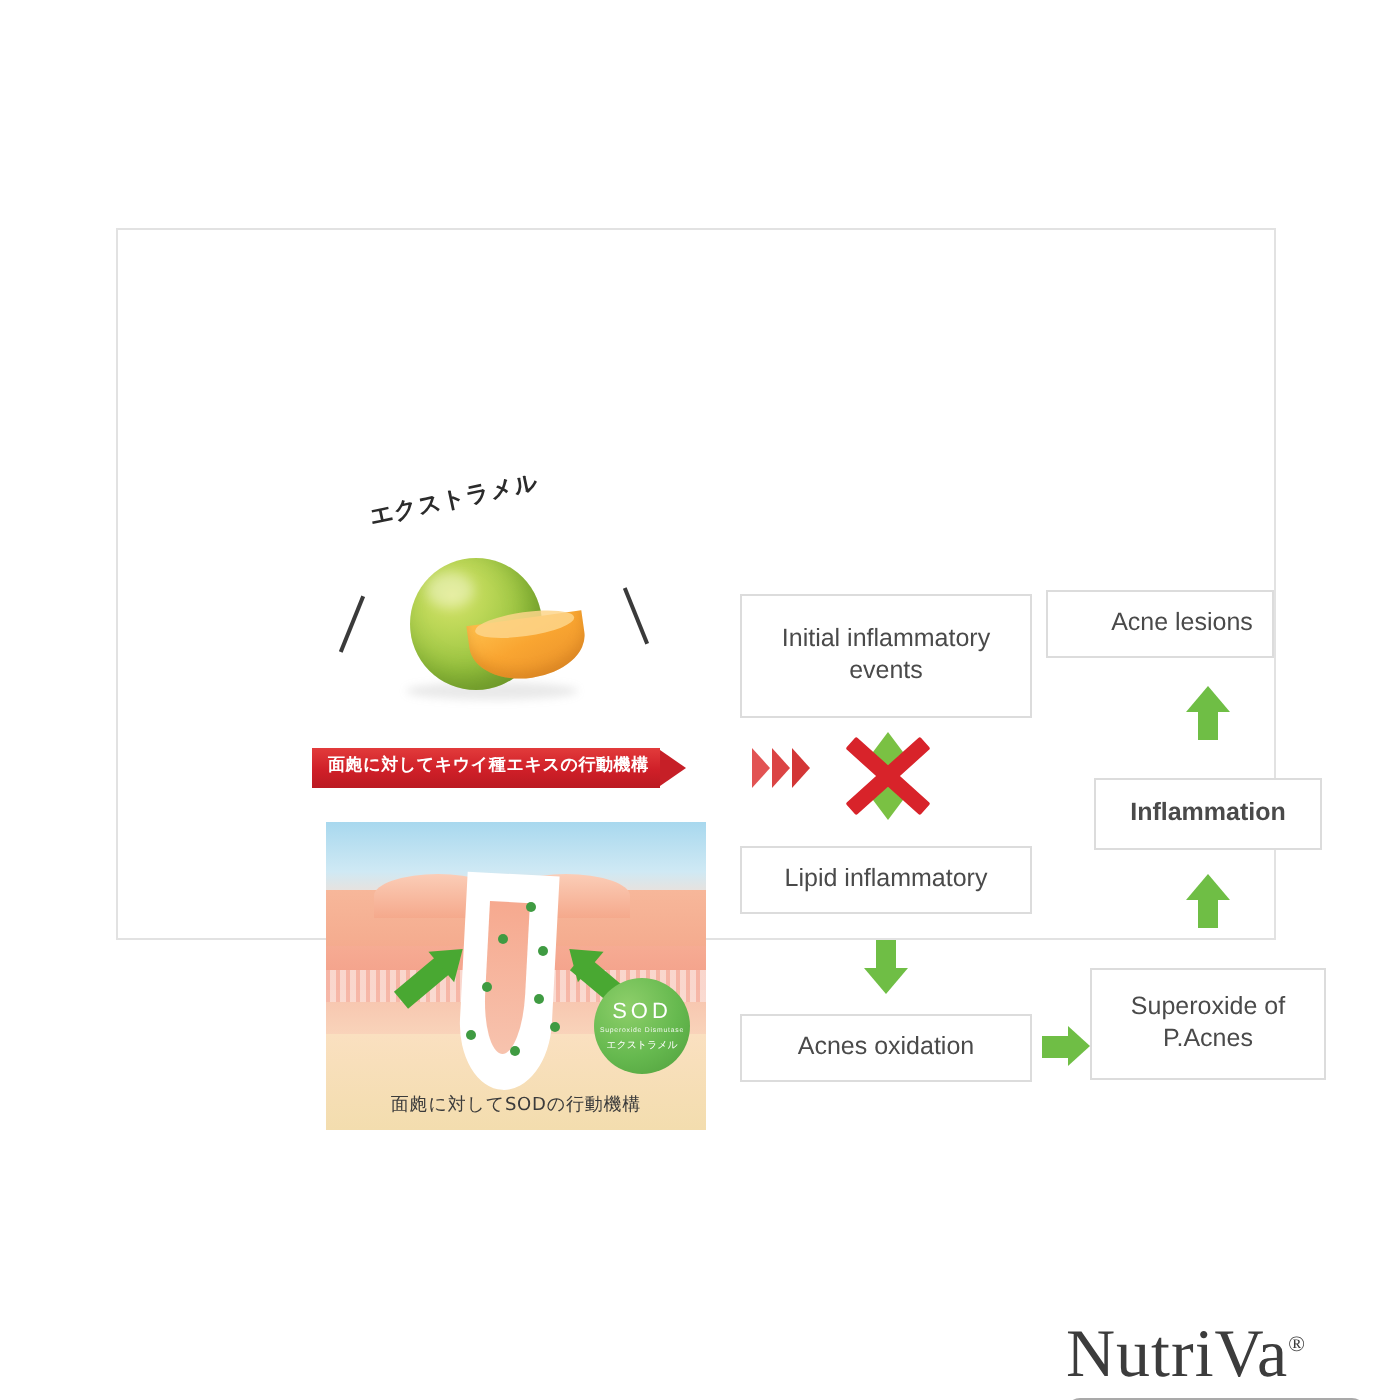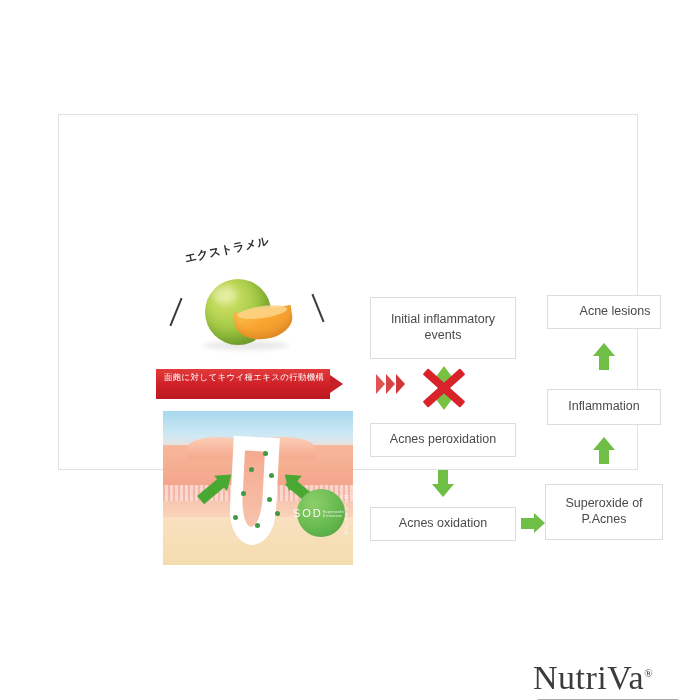--- a/index.html
+++ b/index.html
@@ -53,23 +53,23 @@
   .tick.l{left:6px;top:52px;transform:rotate(22deg);}
   .tick.r{left:148px;top:48px;transform:rotate(-22deg);}
 
   
   .red-banner{
     position:absolute;left:97px;top:260px;height:18px;
     display:flex;align-items:center;
   }
   .red-body{
     height:18px;background:linear-gradient(180deg,#e23b3b 0%,#cf1f28 55%,#bb1a22 100%);
-    padding:0 6px 12px 8px;display:flex;align-items:center;
+    padding:0 6px 2px 8px;display:flex;align-items:center;
     font-family:"DejaVu Sans",sans-serif;font-size:8.5px;color:#fff;
-    letter-spacing:.3px;white-space:nowrap;
+    letter-spacing:.3px;white-space:nowrap;font-weight:bold;
   }
   .red-tip{
     width:0;height:0;border-top:9px solid transparent;border-bottom:9px solid transparent;
     border-left:13px solid #c61f27;
   }
   .chevrons{
     position:absolute;left:317px;top:259px;display:flex;gap:1px;
   }
   .chev{
     width:0;height:0;border-top:10px solid transparent;border-bottom:10px solid transparent;
@@ -128,43 +128,43 @@
     border-radius:0 0 50% 50% / 0 0 40% 40%;
     transform:rotate(3deg);
   }
   .dot{position:absolute;width:5px;height:5px;border-radius:50%;background:#3f9b42;}
   .diag-arrow{position:absolute;width:30px;height:11px;background:#49a832;}
   .diag-head{position:absolute;width:0;height:0;border-top:10px solid transparent;
     border-bottom:10px solid transparent;border-left:14px solid #49a832;}
   .sod-badge{
     position:absolute;right:8px;bottom:28px;width:48px;height:48px;border-radius:50%;
     background:radial-gradient(circle at 35% 30%,#8ecf6a 0%,#66b94f 55%,#4f9e3c 100%);
-    display:flex;align-items:center;justify-content:center;
+    display:flex;flex-direction:column;align-items:center;justify-content:center;
     color:#fff;
   }
   .sod-badge .s1{font-size:11px;letter-spacing:2px;font-family:"Liberation Sans",sans-serif;}
   .sod-badge .s2{font-size:3.4px;letter-spacing:.4px;opacity:.9;margin-top:1px;}
   .sod-badge .s3{font-family:"DejaVu Sans",sans-serif;font-size:5px;margin-top:2px;}
   .skin-caption{
     position:absolute;left:0;bottom:6px;width:100%;text-align:center;
     font-family:"DejaVu Sans",sans-serif;font-size:9px;color:#3b3b3b;letter-spacing:.4px;
   }
 
   
   .fbox{
     position:absolute;border:1px solid #dcdcdc;background:#fff;box-sizing:border-box;
     display:flex;align-items:center;justify-content:center;text-align:center;
     font-size:12.5px;color:#4a4a4a;line-height:1.25;padding:2px 6px;
     font-family:"Liberation Sans",sans-serif;
   }
   #box-initial{left:311px;top:182px;width:146px;height:62px;}
   #box-lipid{left:311px;top:308px;width:146px;height:34px;}
   #box-sebum{left:311px;top:392px;width:146px;height:34px;}
-  #box-acne{left:488px;top:180px;width:114px;height:34px;padding-left:28px;}
-  #box-inflam{left:488px;top:274px;width:114px;height:36px;}
+  #box-acne{left:464px;top:180px;width:114px;height:34px;padding-left:28px;}
+  #box-inflam{left:488px;top:274px;width:114px;height:36px;font-weight:bold;}
   #box-recruit{left:486px;top:369px;width:118px;height:56px;}
 
   
   .arrow-up,.arrow-down{position:absolute;width:22px;}
   .ah-up{width:0;height:0;margin:0 auto;
     border-left:11px solid transparent;border-right:11px solid transparent;border-bottom:13px solid #6fbe45;}
   .ah-dn{width:0;height:0;margin:0 auto;
     border-left:11px solid transparent;border-right:11px solid transparent;border-top:13px solid #6fbe45;}
   .ast{width:10px;height:14px;background:#6fbe45;margin:0 auto;}
   #arr-acne{left:534px;top:228px;}
@@ -255,24 +255,25 @@
       <div class="diag-head" style="left:56px;top:58px;transform:rotate(-40deg);"></div>
       <div class="diag-arrow" style="left:122px;top:74px;transform:rotate(-140deg);"></div>
       <div class="diag-head" style="left:120px;top:58px;transform:rotate(-140deg);"></div>
 
       <div class="sod-badge">
         <div class="s1">SOD</div>
         <div class="s2">Superoxide Dismutase</div>
         <div class="s3">エクストラメル</div>
       </div>
 
+      <div class="skin-caption">面皰に対してSODの行動機構</div>
     </div>
 
     <div class="fbox" id="box-initial">Initial inflammatory events</div>
-    <div class="fbox" id="box-lipid">Acnes peroxidation</div>
+    <div class="fbox" id="box-lipid">Lipid inflammatory</div>
     <div class="fbox" id="box-sebum">Acnes oxidation</div>
     <div class="fbox" id="box-acne">Acne lesions</div>
     <div class="fbox" id="box-inflam">Inflammation</div>
     <div class="fbox" id="box-recruit">Superoxide of P.Acnes</div>
 
     <div class="arrow-up" id="arr-acne">
       <div class="ah-up"></div>
       <div class="ast"></div>
     </div>
     <div class="arrow-up" id="arr-inflam">

